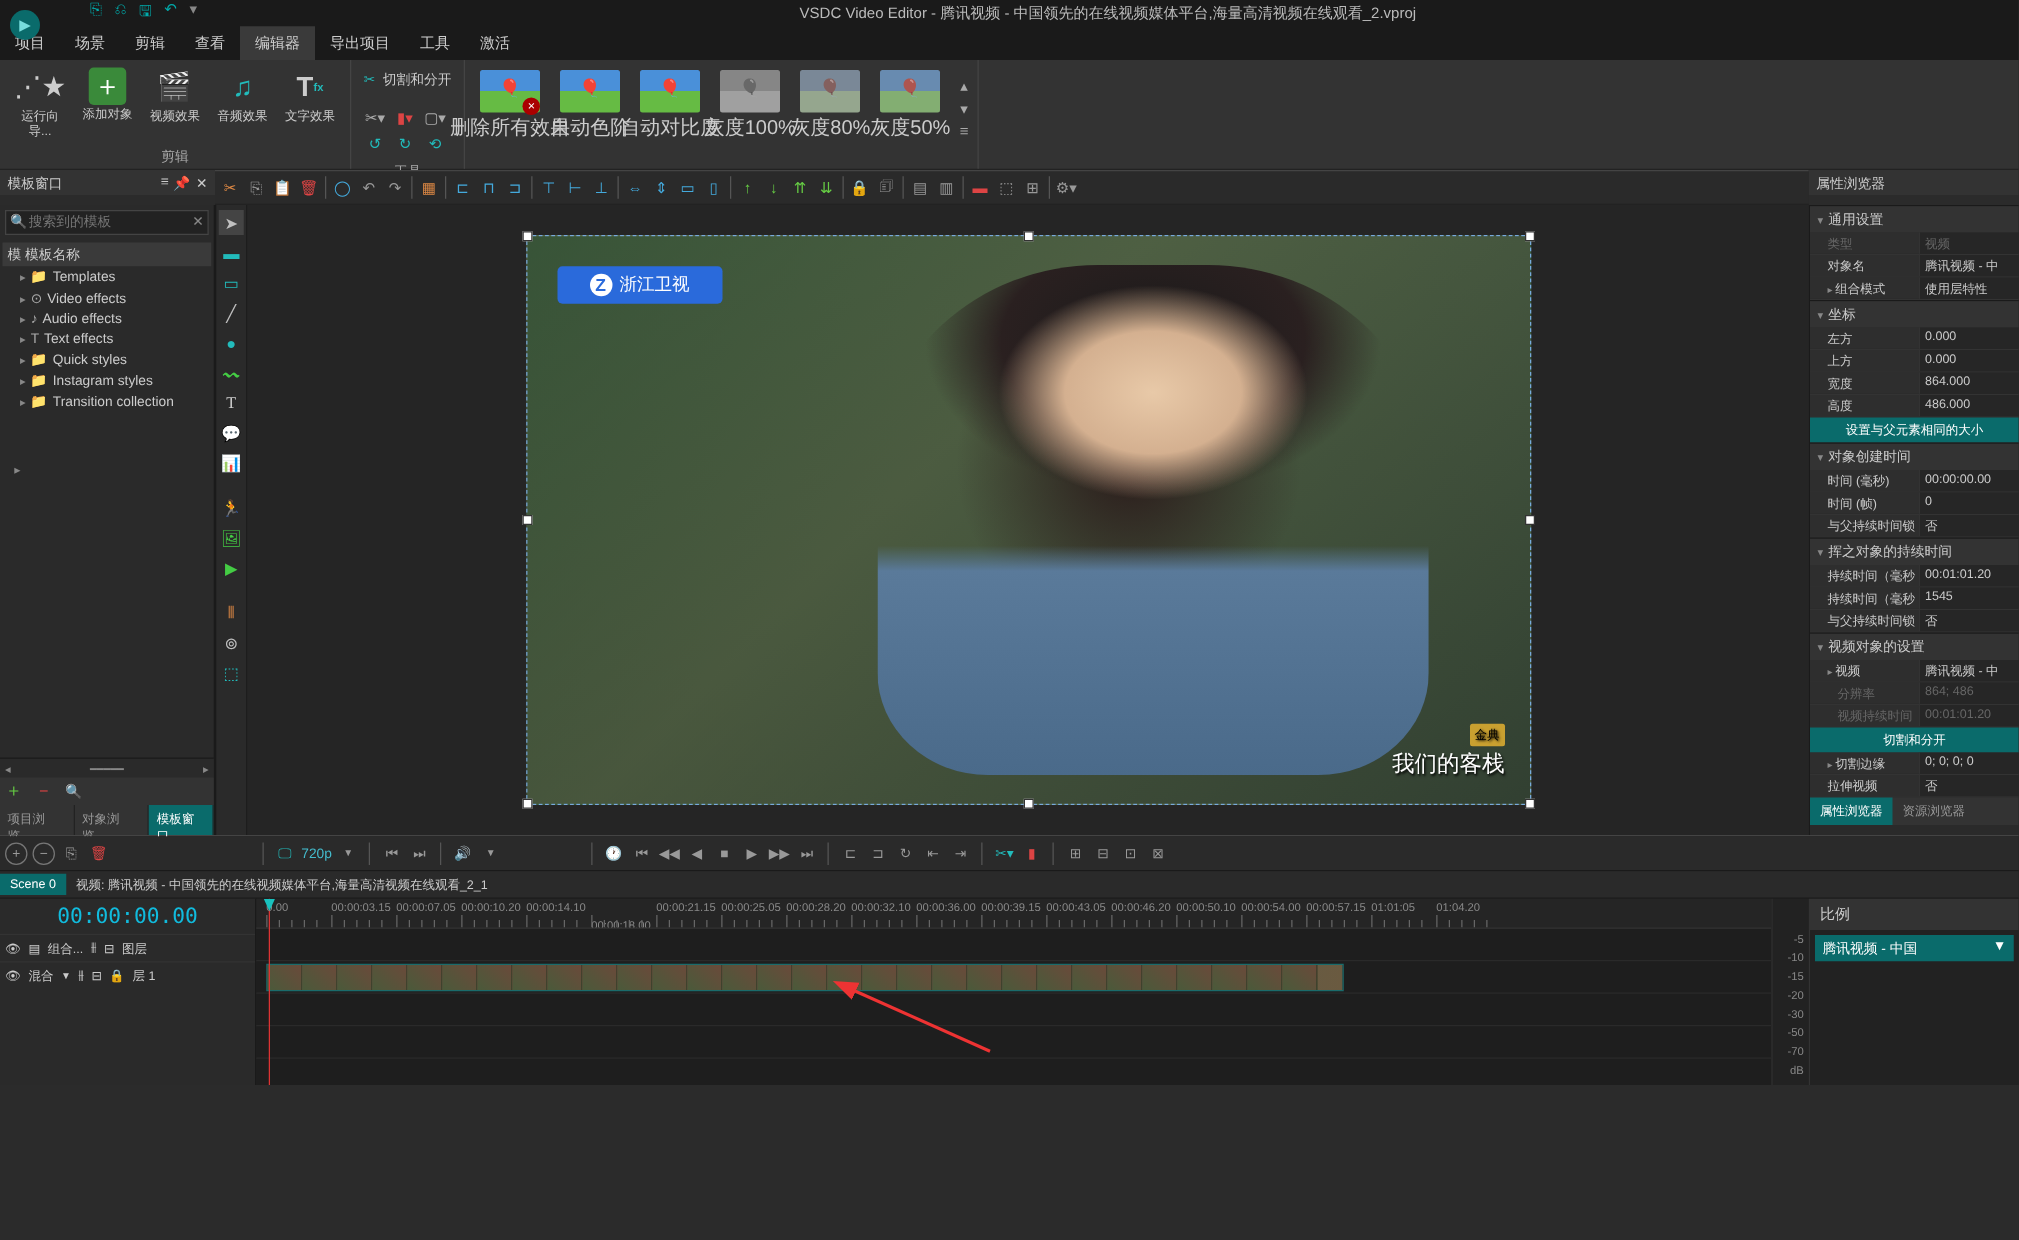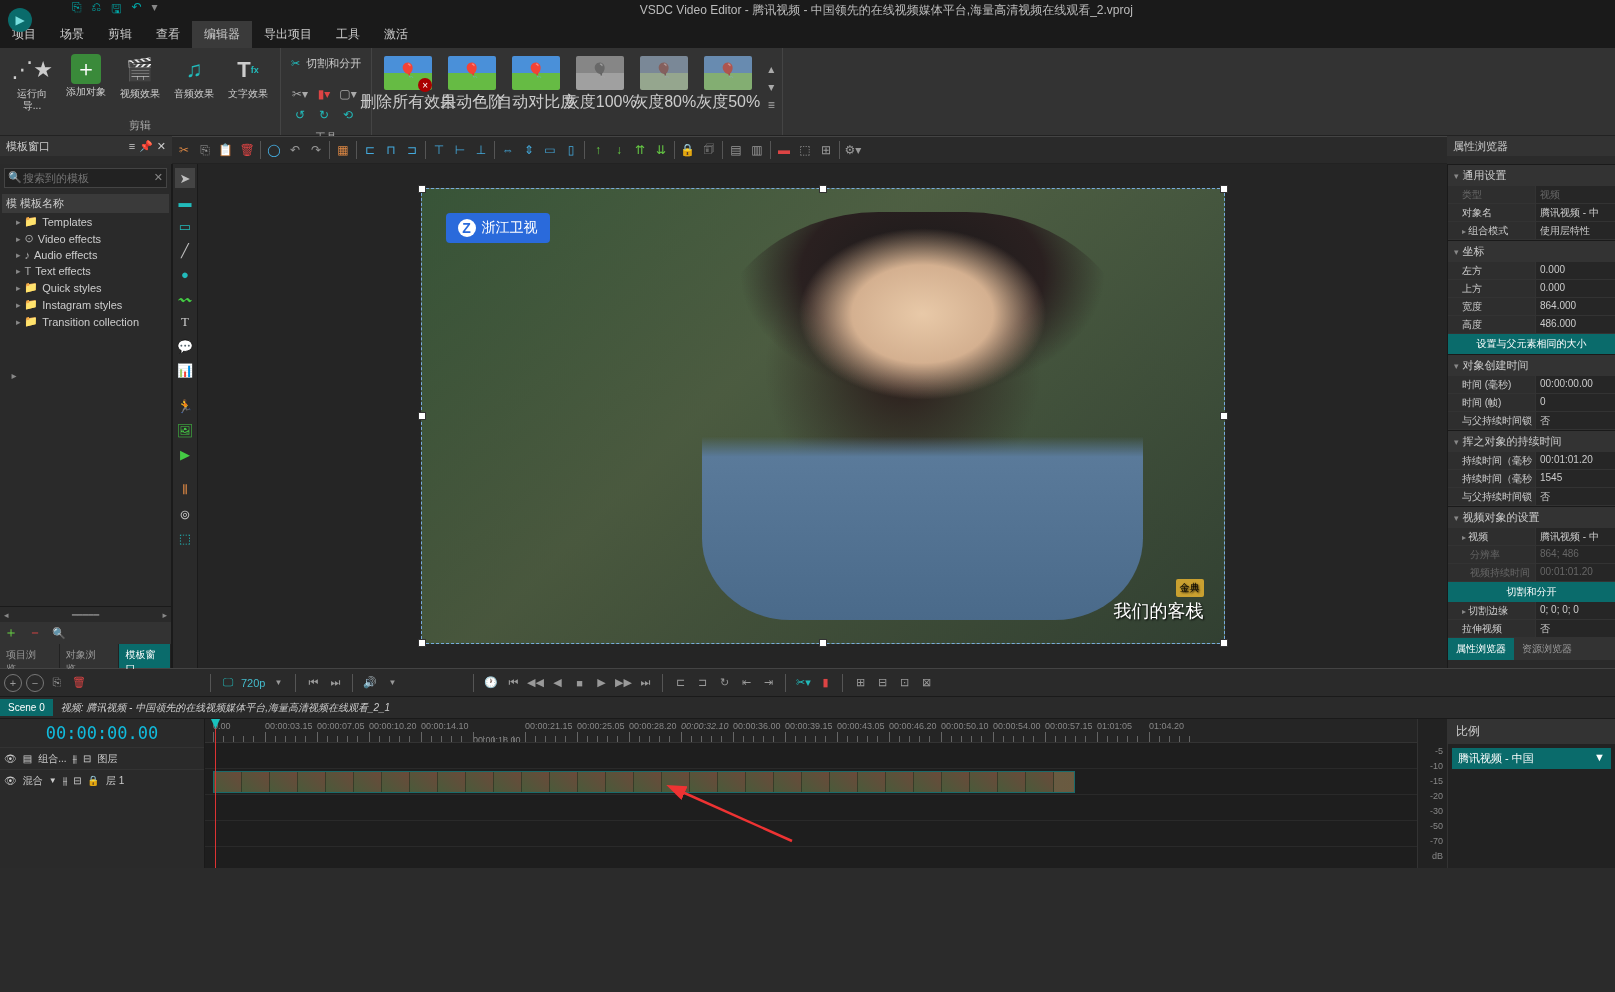--- a/index.html
+++ b/index.html
@@ -66,21 +66,21 @@
 .video-frame { width:804px; height:456px; background:linear-gradient(135deg,#3a5a3a 0%,#5a6a4a 40%,#3a4a3a 100%); position:relative; border:1px dashed #7ad; }
 .video-frame::before { content:""; position:absolute; inset:0; background:
  radial-gradient(circle at 60% 40%, #2a1a1a 0%, transparent 25%),
  linear-gradient(to bottom, rgba(50,70,50,0.3), rgba(30,40,30,0.3));
 }
 .person-silhouette { position:absolute; right:10%; top:5%; width:55%; height:90%; background:
  radial-gradient(ellipse 40% 30% at 50% 25%, #e8c9a8 0%, #d4b090 40%, transparent 70%),
  radial-gradient(ellipse 55% 40% at 50% 15%, #1a1a1a 0%, #2a2020 50%, transparent 75%),
  linear-gradient(to bottom, transparent 55%, #5a7a9a 60%, #4a6a8a 100%);
  border-radius:40% 40% 20% 20%; }
-.watermark-tl { position:absolute; top:24px; left:24px; padding:6px 12px; background:#2a6adb; color:#fff; font-size:14px; border-radius:4px; display:flex; align-items:center; gap:6px; }
+.watermark-tl { position:absolute; top:24px; left:24px; padding:6px 26px; background:#2a6adb; color:#fff; font-size:14px; border-radius:4px; display:flex; align-items:center; gap:6px; }
 .watermark-tl::before { content:"Z"; background:#fff; color:#2a6adb; width:18px; height:18px; border-radius:50%; display:flex; align-items:center; justify-content:center; font-weight:bold; }
 .watermark-br { position:absolute; bottom:20px; right:20px; color:#fff; font-family:cursive; font-size:18px; text-shadow:1px 1px 2px #000; }
 .watermark-br .gold { background:#c9a030; color:#000; padding:2px 4px; font-size:10px; border-radius:2px; display:block; width:fit-content; margin-left:auto; margin-bottom:2px; }
 .sel-handle { position:absolute; width:8px; height:8px; background:#fff; border:1px solid #333; }
 .sh-tl{top:-4px;left:-4px}.sh-tm{top:-4px;left:50%;margin-left:-4px}.sh-tr{top:-4px;right:-4px}
 .sh-ml{top:50%;left:-4px;margin-top:-4px}.sh-mr{top:50%;right:-4px;margin-top:-4px}
 .sh-bl{bottom:-4px;left:-4px}.sh-bm{bottom:-4px;left:50%;margin-left:-4px}.sh-br{bottom:-4px;right:-4px}
 .right-panel { width:168px; background:#2a2a2a; border-left:1px solid #1a1a1a; display:flex; flex-direction:column; }
 .prop-section { border-top:1px solid #1a1a1a; }
 .prop-header { background:#333; padding:3px 6px; font-size:11px; color:#ccc; display:flex; align-items:center; gap:4px; }
@@ -101,21 +101,21 @@
 .wf-lines { position:absolute; inset:10px 4px 4px 20px; }
 .wf-line { position:absolute; left:0; right:0; height:2px; border-radius:1px; }
 .timeline-area { height:200px; background:#222; border-top:1px solid #444; display:flex; flex-direction:column; }
 .tl-controls { height:28px; background:#2a2a2a; display:flex; align-items:center; padding:0 4px; gap:4px; border-bottom:1px solid #1a1a1a; }
 .tl-btn { width:18px; height:18px; display:flex; align-items:center; justify-content:center; color:#999; cursor:pointer; font-size:11px; border-radius:2px; }
 .tl-btn.circ { border:1px solid #777; border-radius:50%; }
 .tl-sep { width:1px; height:18px; background:#555; margin:0 4px; }
 .tl-text { color:#4bc; font-size:11px; cursor:pointer; }
 .tl-scene-bar { height:22px; background:#2a2a2a; display:flex; align-items:center; border-bottom:1px solid #1a1a1a; }
 .scene-tab { background:#0a6b6b; color:#fff; padding:3px 8px; font-size:10px; }
-.scene-path { padding:3px 8px; font-size:10px; color:#ccc;font-style:italic; }
+.scene-path { padding:3px 8px; font-size:10px; color:#ccc; }
 .tl-body { flex:1; display:flex; }
 .tl-left { width:205px; background:#2a2a2a; border-right:1px solid #1a1a1a; }
 .tl-time { color:#1bd; font-size:17px; text-align:center; padding:4px; font-family:monospace; }
 .tl-track-hdr { height:22px; display:flex; align-items:center; padding:0 4px; gap:6px; border-top:1px solid #333; font-size:10px; color:#ccc; }
 .tl-tracks { flex:1; background:#1e1e1e; position:relative; }
 .tl-ruler { height:24px; background:#252525; position:relative; border-bottom:1px solid #333; overflow:hidden; }
 .ruler-mark { position:absolute; top:2px; font-size:9px; color:#888; }
 .ruler-tick { position:absolute; bottom:0; width:1px; height:6px; background:#666; }
 .ruler-tick.major { height:10px; }
 .playhead { position:absolute; top:0; bottom:0; width:1px; background:#d33; z-index:5; }
@@ -634,21 +634,21 @@
           <div class="ruler-tick" style="left: 382px;"></div>
           <div class="ruler-tick" style="left: 392px;"></div>
           <div class="ruler-tick" style="left: 402px;"></div>
           <div class="ruler-tick" style="left: 412px;"></div>
           <div class="ruler-mark" style="left: 424px;">00:00:28.20</div>
           <div class="ruler-tick major" style="left: 424px;"></div>
           <div class="ruler-tick" style="left: 434px;"></div>
           <div class="ruler-tick" style="left: 444px;"></div>
           <div class="ruler-tick" style="left: 454px;"></div>
           <div class="ruler-tick" style="left: 464px;"></div>
-          <div class="ruler-mark" style="left: 476px; font-style: italic;">00:00:32.10</div>
+          <div class="ruler-mark" style="left: 476px;">00:00:32.10</div>
           <div class="ruler-tick major" style="left: 476px;"></div>
           <div class="ruler-tick" style="left: 486px;"></div>
           <div class="ruler-tick" style="left: 496px;"></div>
           <div class="ruler-tick" style="left: 506px;"></div>
           <div class="ruler-tick" style="left: 516px;"></div>
           <div class="ruler-mark" style="left: 528px;">00:00:36.00</div>
           <div class="ruler-tick major" style="left: 528px;"></div>
           <div class="ruler-tick" style="left: 538px;"></div>
           <div class="ruler-tick" style="left: 548px;"></div>
           <div class="ruler-tick" style="left: 558px;"></div>

